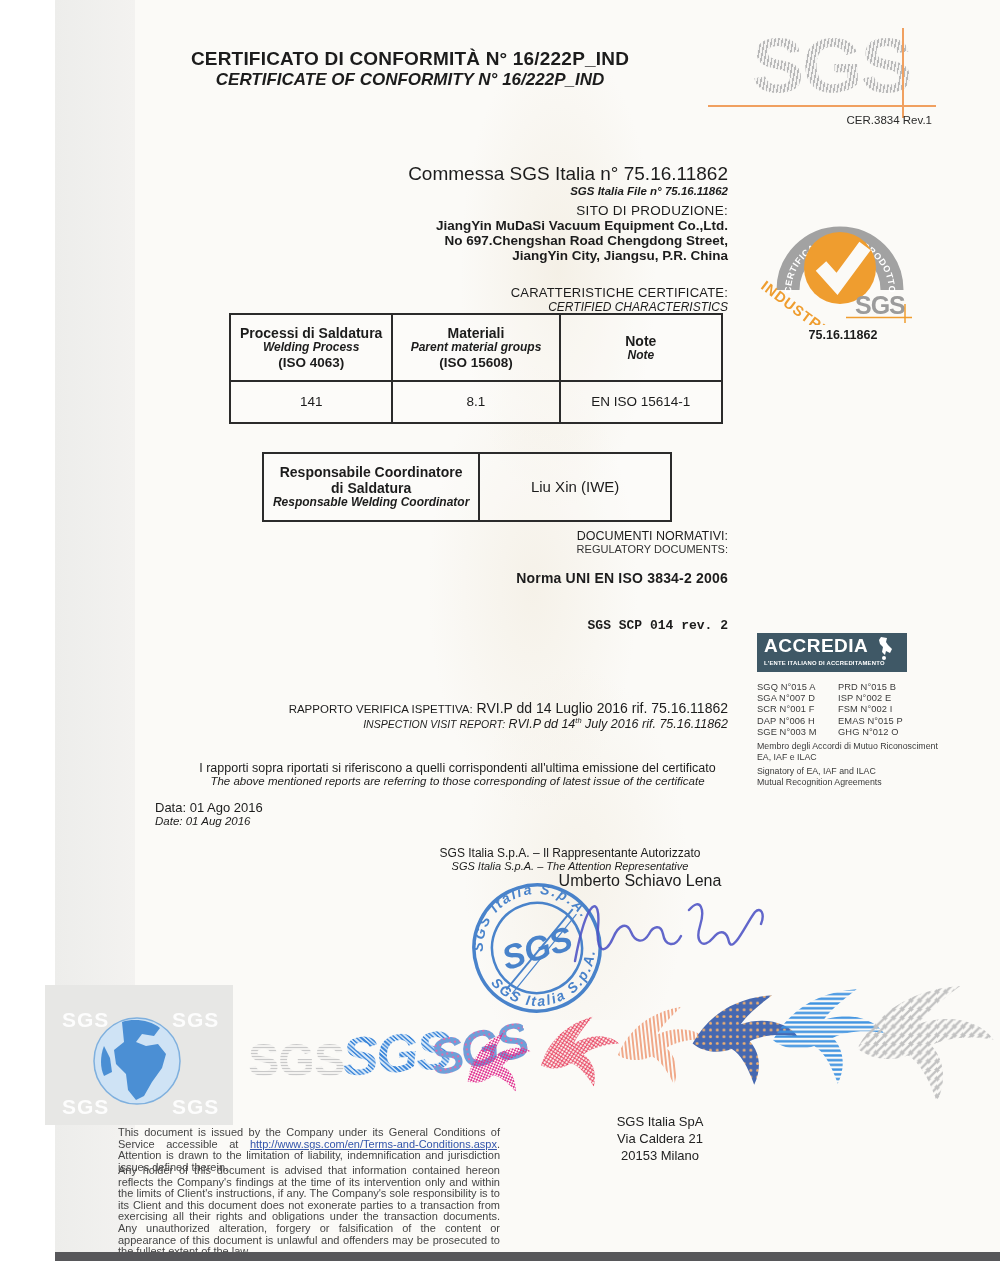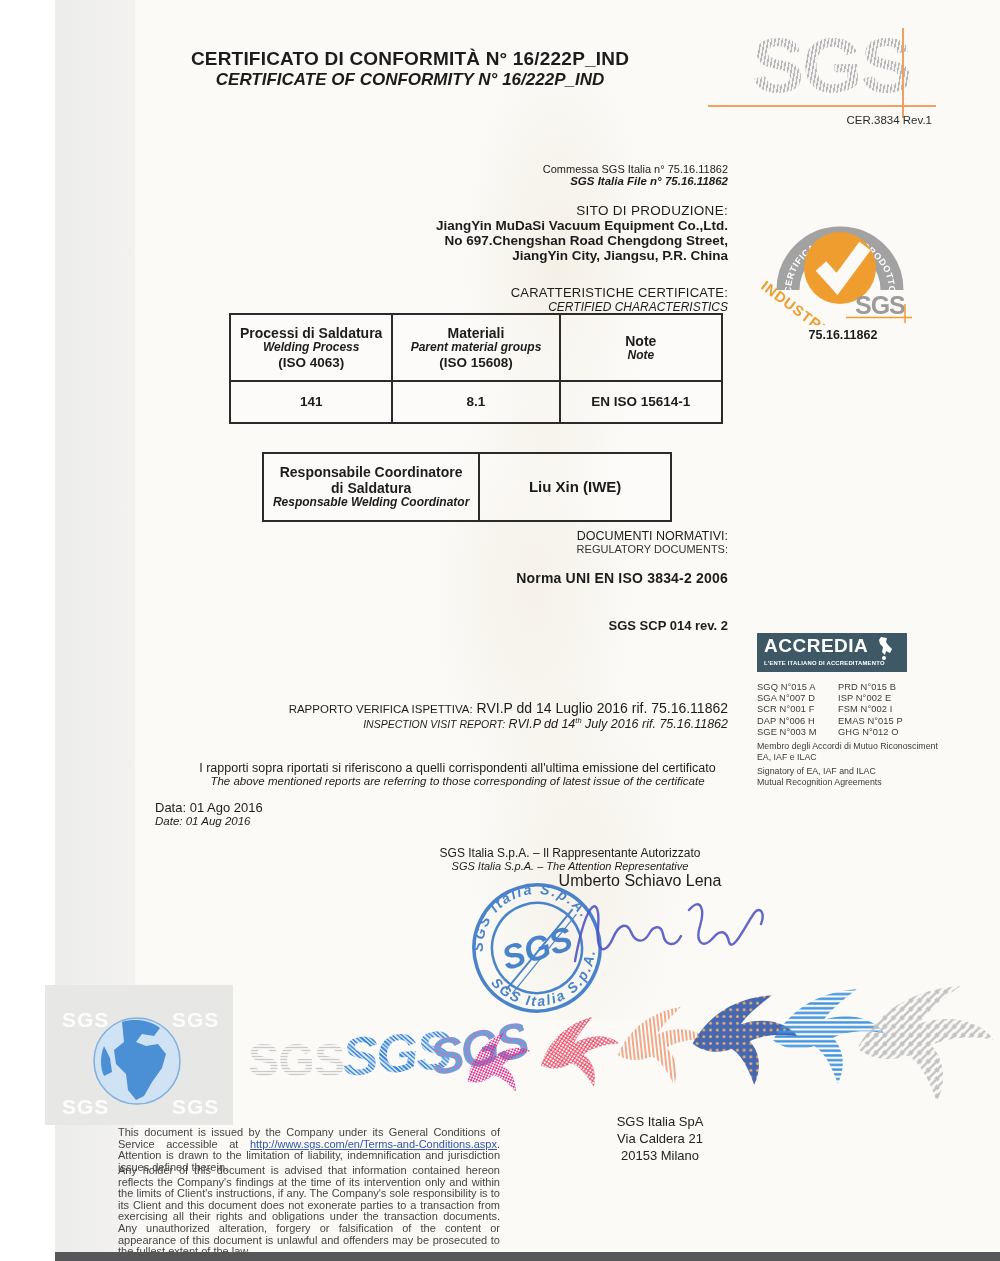--- a/index.html
+++ b/index.html
@@ -24,21 +24,21 @@
   .sgs-big { font-size:78px; font-weight:bold; letter-spacing:-2px; line-height:1;
     background:repeating-linear-gradient(100deg,#b9b9b9 0 1.5px,#f5f4f2 1.5px 3.5px);
     -webkit-background-clip:text; background-clip:text; color:transparent; }
   .orange-line { position:absolute; background:#f0a060; }
   
   table.cert { border-collapse:collapse; }
   table.cert td { border:2px solid #2b2b2b; text-align:center; vertical-align:middle; padding:10px 6px; background:rgba(255,255,255,.25); }
   .th-it { font-size:14px; font-weight:bold; line-height:1.15; }
   .th-en { font-size:12px; font-weight:bold; font-style:italic; line-height:1.15; }
   .th-iso { font-size:13.5px; font-weight:bold; }
-  .cell-val { font-size:13.5px; font-weight:bold; }
+  .cell-val { font-size:13.5px; font-weight:normal; }
   
   .accredia-box { position:absolute; left:757px; top:633px; width:150px; height:39px; background:#3f5866;
     color:#fff; padding:3px 6px 2px 7px; }
   .accredia-name { font-size:19px; font-weight:bold; letter-spacing:.5px; line-height:1.05; }
   .accredia-tag { font-size:5.9px; font-weight:bold; letter-spacing:.2px; }
   .codes { font-size:9.3px; color:#3a3a3a; line-height:11.2px; letter-spacing:.1px; }
   .small-note { font-size:8.8px; color:#3a3a3a; line-height:10.5px; }
   
   .legal { font-size:11px; line-height:11.6px; color:#454545; text-align:justify; }
   .legal a { color:#3355aa; }
@@ -73,21 +73,21 @@
   </div>
 
   <div class="abs" style="left:752px; top:26px; width:200px; height:100px;">
     <div class="sgs-big">SGS</div>
   </div>
   <div class="orange-line" style="left:708px; top:105px; width:228px; height:1.5px;"></div>
   <div class="orange-line" style="left:902px; top:28px; width:1.5px; height:90px;"></div>
   <div class="abs" style="left:800px; top:114px; width:132px; text-align:right; font-size:11.5px; color:#2a2a2a;">CER.3834 Rev.1</div>
 
   <div class="rightcol" style="top:163px;">
-    <div style="font-size:11px;">Commessa SGS Italia n° 75.16.11862</div>
+    <div style="font-size:19px;">Commessa SGS Italia n° 75.16.11862</div>
     <div class="b i" style="font-size:11.5px;">SGS Italia File n° 75.16.11862</div>
   </div>
 
   <div class="rightcol" style="top:203px;">
     <div style="font-size:13.5px; letter-spacing:.3px;">SITO DI PRODUZIONE:</div>
     <div class="b" style="font-size:13.5px;">JiangYin MuDaSi Vacuum Equipment Co.,Ltd.</div>
     <div class="b" style="font-size:13.5px;">No 697.Chengshan Road Chengdong Street,</div>
     <div class="b" style="font-size:13.5px;">JiangYin City, Jiangsu, P.R. China</div>
   </div>
 
@@ -151,21 +151,21 @@
     </tr>
   </tbody>
     </table>
 
   <div class="rightcol" style="top:529px;">
     <div style="font-size:12.5px;">DOCUMENTI NORMATIVI:</div>
     <div style="font-size:11px; color:#333;">REGULATORY DOCUMENTS:</div>
   </div>
   <div class="rightcol b" style="top:570px; font-size:14px; letter-spacing:.2px;">Norma UNI EN ISO 3834-2 2006</div>
 
-  <div class="rightcol b" style="top:618px; font-size:13px;">SGS SCP 014 rev. 2</div>
+  <div class="rightcol b" style="top:618px; font-size:13px;font-family:Liberation Mono, monospace;">SGS SCP 014 rev. 2</div>
   <div class="rightcol" style="top:700px;">
     <div style="font-size:14px;"><span style="font-size:11.5px;">RAPPORTO VERIFICA ISPETTIVA:</span><span> RVI.P dd 14 Luglio 2016 rif. 75.16.11862</span></div>
     <div class="i" style="font-size:12.5px;"><span style="font-size:10.5px;">INSPECTION VISIT REPORT:</span><span> RVI.P dd 14</span><sup>th</sup><span> July 2016 rif. 75.16.11862</span></div>
   </div>
 
   <div class="accredia-box">
     <div style="display:flex; align-items:flex-start;">
       <div class="accredia-name">ACCREDIA</div>
       <svg width="22" height="24" viewBox="0 0 22 24" style="margin-left:6px;">
         <path d="M7,1 L13,2 L12,6 L14,9 L18,13 L16,17 L12,15 L11,19 L8,16 L9,11 L6,8 L5,4 Z" fill="#ffffff"></path>

